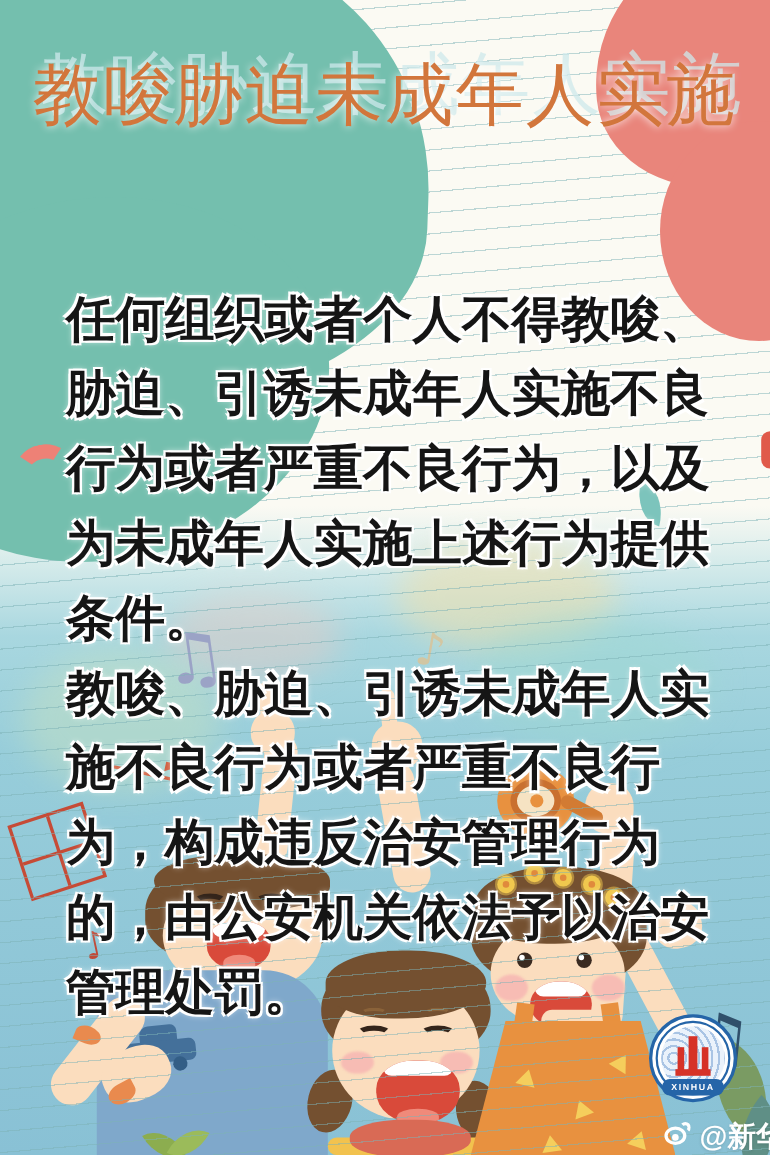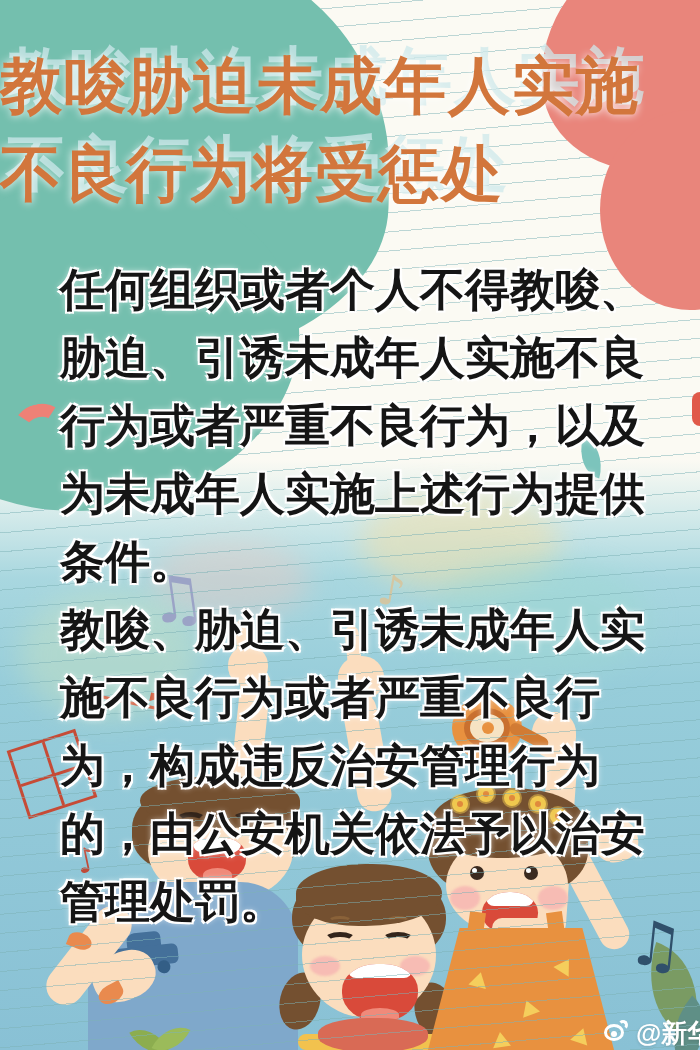--- a/index.html
+++ b/index.html
@@ -124,21 +124,21 @@
   .blob{z-index:5;}
   .blob-teal-a{left:-70px;top:-50px;width:460px;height:420px;background:#74BFAE;border-radius:0 48% 62% 42%/0 55% 42% 58%;transform:rotate(2deg);}
   .blob-teal-b{left:-120px;top:180px;width:420px;height:330px;background:#74BFAE;border-radius:50%;transform:rotate(-8deg);}
   .blob-pink-a{right:-70px;top:-50px;width:230px;height:220px;background:#E9857B;border-radius:55% 0 0 48%/60% 0 0 42%;transform:rotate(-6deg);}
   .blob-pink-b{right:-80px;top:110px;width:180px;height:200px;background:#E9857B;border-radius:50%;}
   .crescent{left:14px;top:404px;width:52px;height:44px;border:13px solid transparent;border-top-color:#EE8176;border-radius:50%;transform:rotate(-12deg);z-index:5;}
   .leaf-teal{left:578px;top:440px;width:26px;height:36px;background:#7CC4BC;border-radius:0 100% 0 100%;transform:rotate(14deg);z-index:5;}
   .sliver-red{right:-4px;top:392px;width:12px;height:34px;background:#E05A4A;border-radius:8px 0 0 8px;z-index:5;}
 
   
-  .title-line{left:0;right:0;color:#D2763C;font-weight:700;letter-spacing:2px;z-index:6;
+  .title-line{left:0;right:0;text-align:center;color:#D2763C;font-weight:400;letter-spacing:2px;z-index:6;
     font-family:"Liberation Sans",sans-serif;
     text-shadow:0 0 8px rgba(255,255,255,.95),6px -10px 0 rgba(205,232,235,.75);}
   .title-line1{top:44px;font-size:62px;}
   .title-line2{top:134px;font-size:61px;}
   .body-text{left:60px;top:256px;width:600px;z-index:6;color:#151515;font-weight:700;
     font-family:"Liberation Serif",serif;font-size:45px;line-height:68px;white-space:pre-line;
     text-shadow:2px 2px 0 #fff,-2px -2px 0 #fff,2px -2px 0 #fff,-2px 2px 0 #fff,0 0 7px #fff;}
   .body-p2{left:60px;top:596px;}
 
   
@@ -288,32 +288,43 @@
 
   <div class="blob blob-teal-a"></div>
   <div class="blob blob-teal-b"></div>
   <div class="blob blob-pink-a"></div>
   <div class="blob blob-pink-b"></div>
   <div class="crescent"></div>
   <div class="leaf-teal"></div>
   <div class="sliver-red"></div>
 
   <div class="title-line title-line1">教唆胁迫未成年人实施</div>
-  <div class="title-line title-line2">不良行为将受惩处</div>
   <div class="body-text body-p2">教唆、胁迫、引诱未成年人实
 施不良行为或者严重不良行
 为，构成违反治安管理行为
 的，由公安机关依法予以治安
 管理处罚。</div>
   <div class="body-text">任何组织或者个人不得教唆、
 胁迫、引诱未成年人实施不良
 行为或者严重不良行为，以及
 为未成年人实施上述行为提供
 条件。</div>
 
+  <div class="xinhua-logo">
+    <div class="logo-disc"></div>
+    <div class="logo-ring2"></div>
+    <div class="logo-globe"></div>
+    <div class="logo-sym">
+      <div class="bar sym-mid" style="position:absolute;"></div>
+      <div class="bar sym-l" style="position:absolute;"></div>
+      <div class="bar sym-r" style="position:absolute;"></div>
+      <div class="bar sym-base" style="position:absolute;"></div>
+    </div>
+    <div class="logo-banner">XINHUA</div>
+  </div>
 
   <div class="weibo-watermark">
     <div class="weibo-icon">
       <div class="wb-eye"></div>
         <div class="wb-dot"></div>
         <div class="wb-arc1"></div>
     </div>
     <div class="watermark-text">@新华社</div>
   </div>
 

